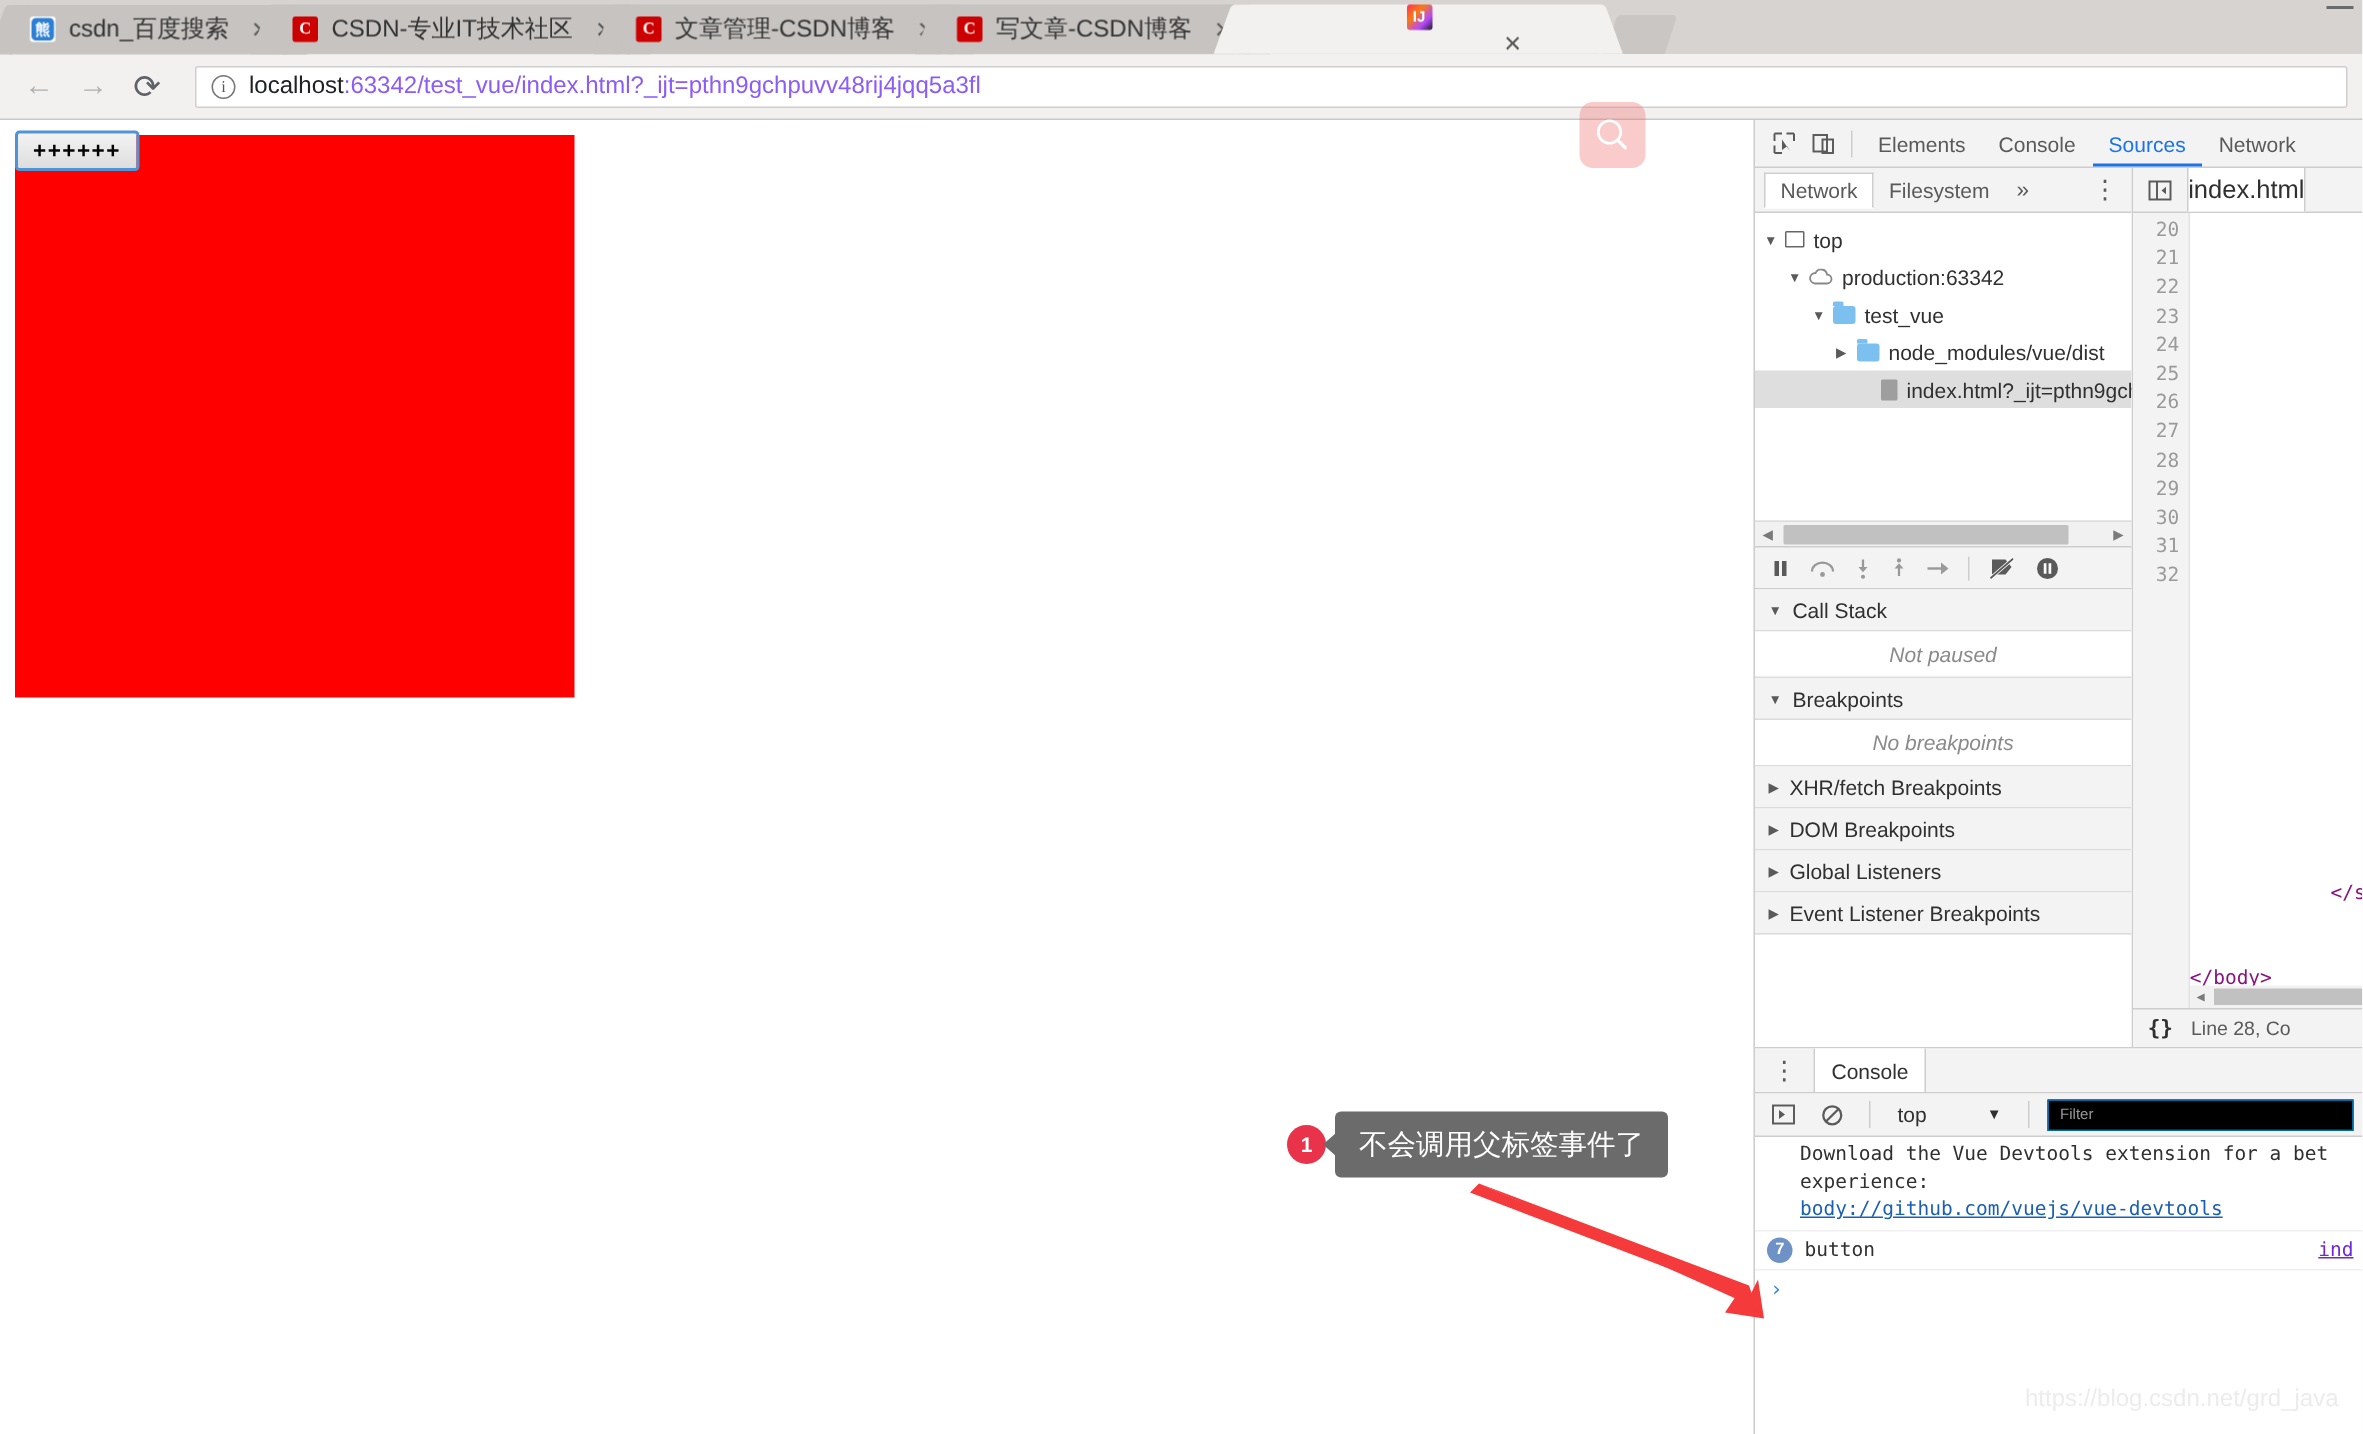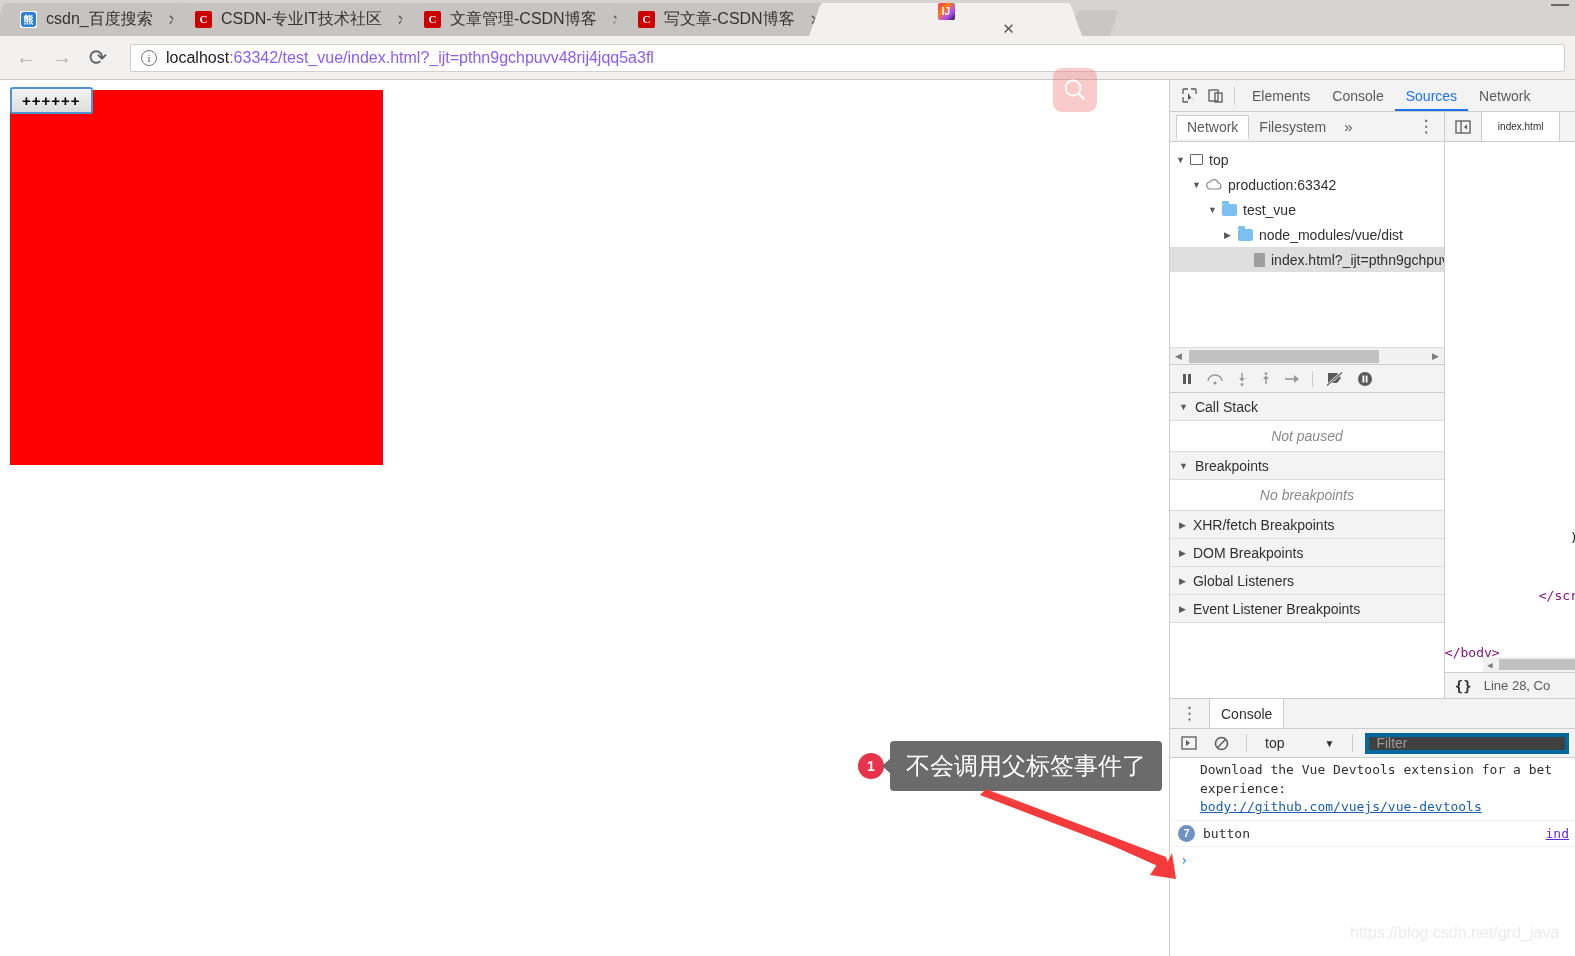--- a/index.html
+++ b/index.html
@@ -179,21 +179,21 @@
     background: #e8334a; color: #fff;
     font-size: 14px; font-weight: bold;
     display: flex; align-items: center; justify-content: center;
     margin-right: 6px;
   }
   .callout-bubble {
     position: relative;
     background: #6b6b6b; color: #fff;
     padding: 9px 16px;
     border-radius: 4px;
-    font-size: 24px;
+    font-size: 19px;
     white-space: nowrap;
   }
   .callout-bubble::before {
     content: "";
     position: absolute;
     left: -8px; top: 50%; transform: translateY(-50%);
     border-top: 8px solid transparent;
     border-bottom: 8px solid transparent;
     border-right: 9px solid #6b6b6b;
   }
@@ -330,24 +330,24 @@
     height: 30px; display: flex; align-items: center;
     background: #f3f3f3; border-bottom: 1px solid #cdcdcd;
     flex: 0 0 30px;
   }
   .nav-toggle {
     width: 26px; height: 22px; margin: 0 5px;
     display: flex; align-items: center; justify-content: center;
     color: #5a5a5a;
   }
   .editor-tab {
-    padding: 0 16px; height: 29px;
+    padding: 0 0; height: 29px;
     display: flex; align-items: center;
     background: #fff; border-left: 1px solid #cdcdcd; border-right: 1px solid #cdcdcd;
-    font-size: 10px; color: #303030; white-space: nowrap; text-align: center;
+    font-size: 17px; color: #303030; white-space: nowrap; text-align: center;
   }
   .code-area {
     flex: 1 1 auto;
     display: flex;
     background: #fff;
     overflow: hidden;
     font-family: "DejaVu Sans Mono", monospace;
     font-size: 13px;
     position: relative;
   }
@@ -403,23 +403,23 @@
     flex: 0 0 29px;
     background: #f3f3f3;
   }
   .ctx-select {
     display: flex; align-items: center; gap: 40px;
     font-size: 14px; color: #303030;
     padding: 0 6px;
   }
   .filter-input {
     flex: 1; height: 21px;
-    border: 4px solid #0369a1; background: #404040;
-    display: flex; align-items: center;
-    padding: 0 7px; font-size: 14px; color: #9a9a9a;
+    border: 1px solid #0369a1; background: #000000;
+    display: flex; align-items: center;
+    padding: 0 7px; font-size: 10px; color: #9a9a9a;
     min-width: 0;
   }
   .console-log {
     flex: 1 1 auto; overflow: hidden;
     background: #fff;
     font-family: "DejaVu Sans Mono", monospace;
     font-size: 13px;
     color: #303030;
     position: relative;
   }
@@ -701,20 +701,35 @@
           <svg width="16" height="14" viewBox="0 0 16 14">
             <rect x="1" y="1" width="14" height="12" fill="none" stroke="#5a5a5a" stroke-width="1.3"></rect>
             <line x1="6" y1="1" x2="6" y2="13" stroke="#5a5a5a" stroke-width="1.3"></line>
             <path d="M12 4.5 L9 7 L12 9.5 z" fill="#5a5a5a"></path>
           </svg>
         </div>
         <div class="editor-tab">index.html</div>
       </div>
 
       <div class="code-area">
+        <div class="gutter">
+          <div>20</div>
+          <div>21</div>
+          <div>22</div>
+          <div>23</div>
+          <div>24</div>
+          <div>25</div>
+          <div>26</div>
+          <div>27</div>
+          <div>28</div>
+          <div>29</div>
+          <div>30</div>
+          <div>31</div>
+          <div>32</div>
+        </div>
         <div class="code-lines">
           <div></div>
           <div></div>
           <div></div>
           <div></div>
           <div></div>
           <div></div>
           <div></div>
           <div></div>
           <div></div>

